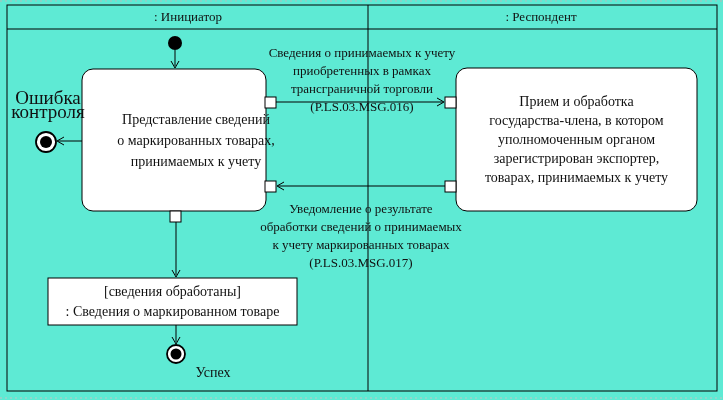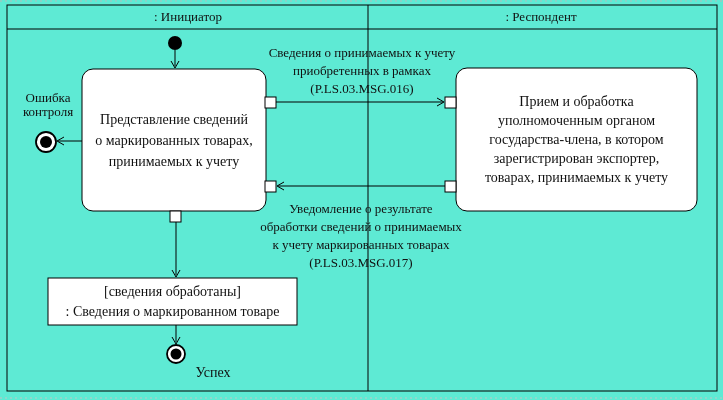--- a/index.html
+++ b/index.html
@@ -12,24 +12,24 @@
     overflow:hidden;
   }
   #shapes{position:absolute;left:0;top:0;width:723px;height:400px;}
   .txt{position:absolute;white-space:nowrap;color:#111;}
   .center{transform:translateX(-50%);text-align:center;}
   .lane-title{font-size:13px;line-height:24px;}
   .msg-label{font-size:13px;line-height:18px;}
   .box-label{position:absolute;display:flex;flex-direction:column;justify-content:center;
              align-items:center;text-align:center;}
   .box-label div{white-space:nowrap;}
-  .init-box-label{font-size:14px;line-height:21px;}
+  .init-box-label{font-size:14px;line-height:21px;padding-left:22px;}
   .resp-box-label{font-size:14px;line-height:19px;}
   .obj-box-label{font-size:14px;line-height:20px;}
-  .side-label{font-size:13px;line-height:14px;}
+  .side-label{font-size:19px;line-height:14px;}
   .success-label{font-size:14px;}
 </style>
 </head>
 <body>
 
 <div id="stage">
 
   <svg id="shapes" viewBox="0 0 723 400" xmlns="http://www.w3.org/2000/svg">
 
     <line x1="0" y1="1" x2="723" y2="1" stroke="#b8b8b8" stroke-width="1" stroke-dasharray="2 3"></line>
@@ -84,29 +84,30 @@
   </div>
 
   <div class="box-label init-box-label" style="left:82px;top:69px;width:184px;height:142px;">
     <div>Представление сведений</div>
     <div>о маркированных товарах,</div>
     <div>принимаемых к учету</div>
   </div>
 
   <div class="box-label resp-box-label" style="left:456px;top:68px;width:241px;height:143px;">
     <div>Прием и обработка</div>
+    <div>государства-члена, в котором</div>
     <div>уполномоченным органом</div>
-    <div>государства-члена, в котором</div>
     <div>зарегистрирован экспортер,</div>
     <div>товарах, принимаемых к учету</div>
   </div>
 
   <div class="txt msg-label center" style="left:362px;top:44px;">
     <div>Сведения о  принимаемых к учету</div>
     <div>приобретенных в рамках</div>
+    <div>трансграничной торговли</div>
     <div>(P.LS.03.MSG.016)</div>
   </div>
 
   <div class="txt msg-label center" style="left:361px;top:200px;">
     <div>Уведомление о результате</div>
     <div>обработки сведений о принимаемых</div>
     <div>к учету  маркированных товарах</div>
     <div>(P.LS.03.MSG.017)</div>
   </div>
 

